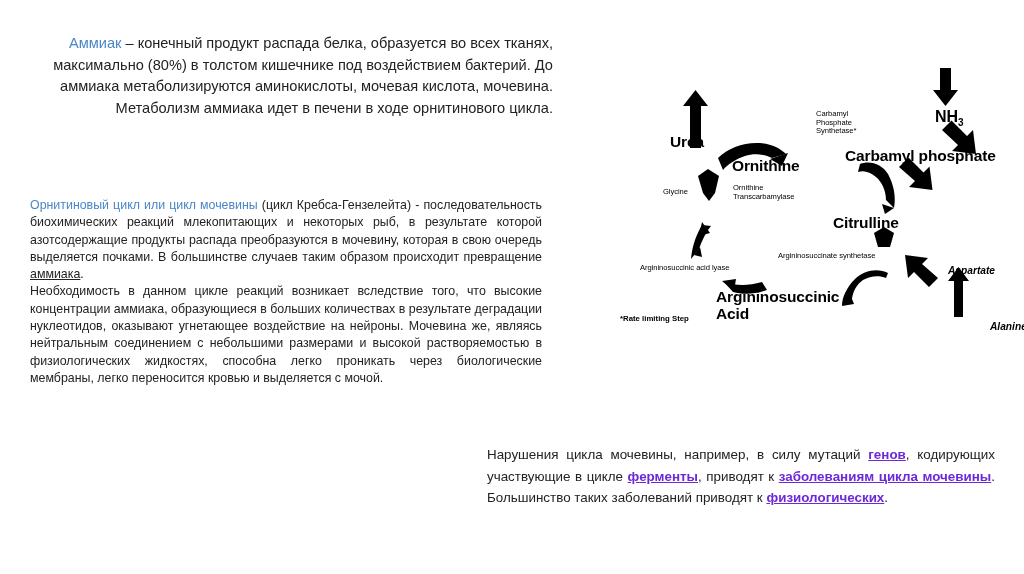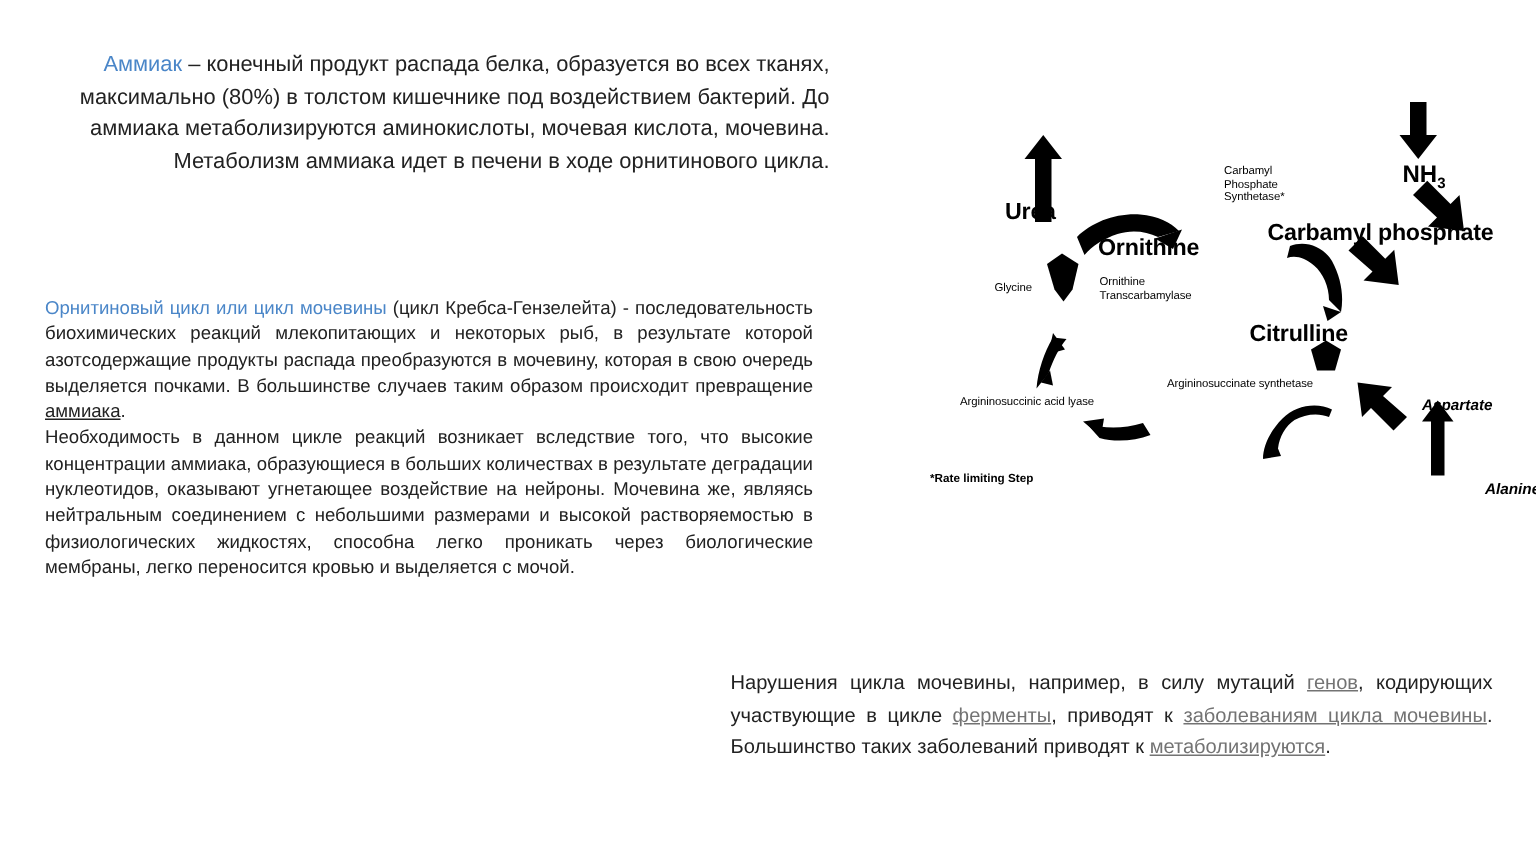--- a/index.html
+++ b/index.html
@@ -49,22 +49,23 @@
 
   #bottom-paragraph {
     left: 487px; top: 444px; width: 508px;
     font-size: 13.4px;
     line-height: 21.5px;
     text-align: justify;
     text-justify: inter-word;
   }
   #bottom-paragraph a,
   #bottom-paragraph .lnk {
-    color: #737373;
+    color: #6d28d9;
     text-decoration: underline;
+    font-weight: bold;
   }
 
   
   #urea-cycle-diagram {
     position: absolute;
     left: 620px; top: 36px;
     width: 404px; height: 300px;
   }
   #urea-cycle-diagram .lbl {
     position: absolute;
@@ -104,21 +105,21 @@
   <div class="para" id="intro-paragraph">
     <span class="lead">Аммиак</span><span> – конечный продукт распада белка, образуется во всех тканях, максимально (80%) в толстом кишечнике под воздействием бактерий. До аммиака метаболизируются аминокислоты, мочевая кислота, мочевина. Метаболизм аммиака идет в печени в ходе орнитинового цикла.</span>
   </div>
 
   <div class="para" id="cycle-paragraph">
     <p class="first"><span class="lead">Орнитиновый цикл или цикл мочевины</span><span> (цикл Кребса-Гензелейта) - последовательность биохимических реакций млекопитающих и некоторых рыб, в результате которой азотсодержащие продукты распада преобразуются в мочевину, которая в свою очередь выделяется почками. В большинстве случаев таким образом происходит превращение </span><span class="uline">аммиака</span><span>.</span></p>
     <p>Необходимость в данном цикле реакций возникает вследствие того, что высокие концентрации аммиака, образующиеся в больших количествах в результате деградации нуклеотидов, оказывают угнетающее воздействие на нейроны. Мочевина же, являясь нейтральным соединением с небольшими размерами и высокой растворяемостью в физиологических жидкостях, способна легко проникать через биологические мембраны, легко переносится кровью и выделяется с мочой.</p>
   </div>
 
   <div class="para" id="bottom-paragraph">
-    <span>Нарушения цикла мочевины, например, в силу мутаций </span><a class="lnk" href="#">генов</a><span>, кодирующих участвующие в цикле </span><a class="lnk" href="#">ферменты</a><span>, приводят к </span><a class="lnk" href="#">заболеваниям цикла мочевины</a><span>. Большинство таких заболеваний приводят к </span><a class="lnk" href="#">метаболизируются</a><span>.</span>
+    <span>Нарушения цикла мочевины, например, в силу мутаций </span><a class="lnk" href="#">генов</a><span>, кодирующих участвующие в цикле </span><a class="lnk" href="#">ферменты</a><span>, приводят к </span><a class="lnk" href="#">заболеваниям цикла мочевины</a><span>. Большинство таких заболеваний приводят к </span><a class="lnk" href="#">физиологических</a><span>.</span>
   </div>
 
   <div id="urea-cycle-diagram">
 
     <svg class="arrows" width="404" height="300" viewBox="0 0 404 300">
       <g fill="#000000">
 
         <path d="M 320 32 h 11 v 22 h 7 l -12.5 16 l -12.5 -16 h 7 z"></path>
 
         <path d="M 322 94 l 9.5 -9.5 l 15.5 15.5 l 6 -6 l 3 24 l -24 -3 l 6 -6 z"></path>
@@ -178,18 +179,22 @@
     <div class="lbl major big" style="left:213px; top:178px;">Citrulline</div>
 
     <div class="lbl enzyme" style="left:158px; top:216px;">Argininosuccinate synthetase</div>
 
     <div class="lbl italic" style="left:328px; top:229px;">Aspartate</div>
 
     <div class="lbl italic" style="left:330px; top:285px;margin-left:40px;">Alanine</div>
 
     <div class="lbl enzyme" style="left:20px; top:228px;">Argininosuccinic acid lyase</div>
 
+    <div class="lbl major big" style="left:96px; top:252px;">
+      <span>Argininosuccinic</span><br>
+      <span>Acid</span>
+    </div>
 
     <div class="lbl note" style="left:0px; top:279px;">*Rate limiting Step</div>
 
   </div>
 
 </div>
 
 </body></html>

